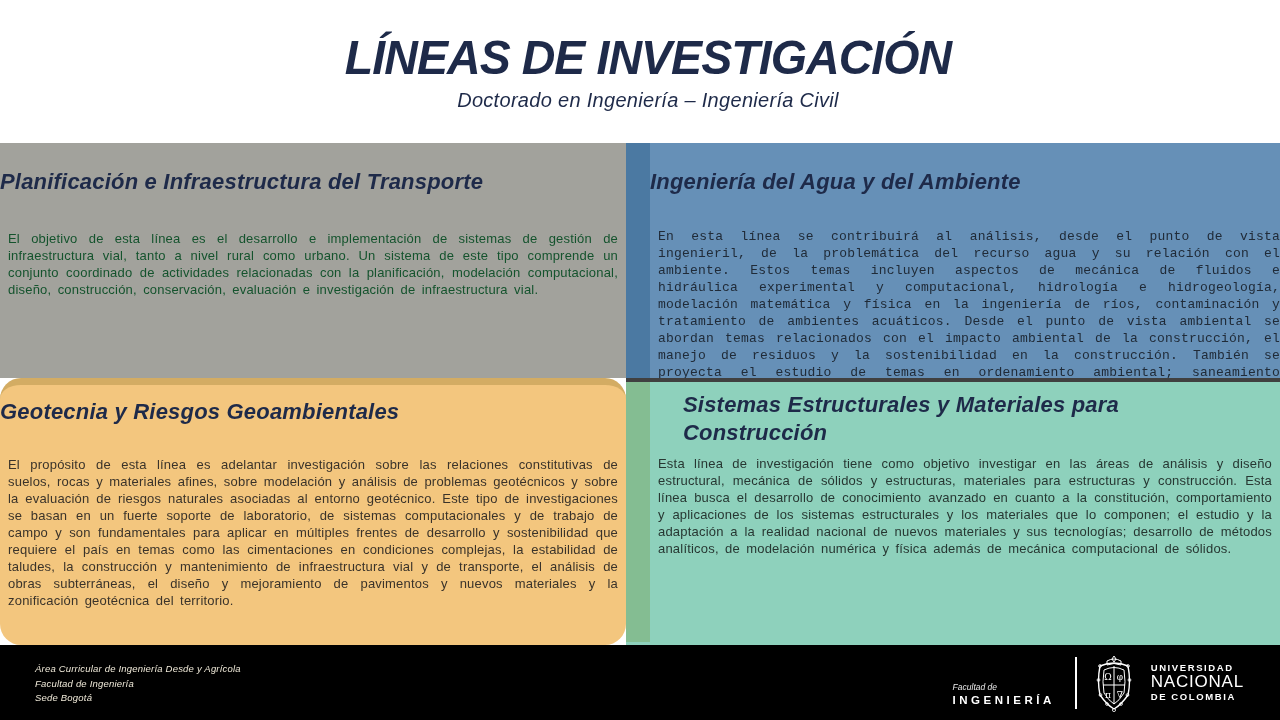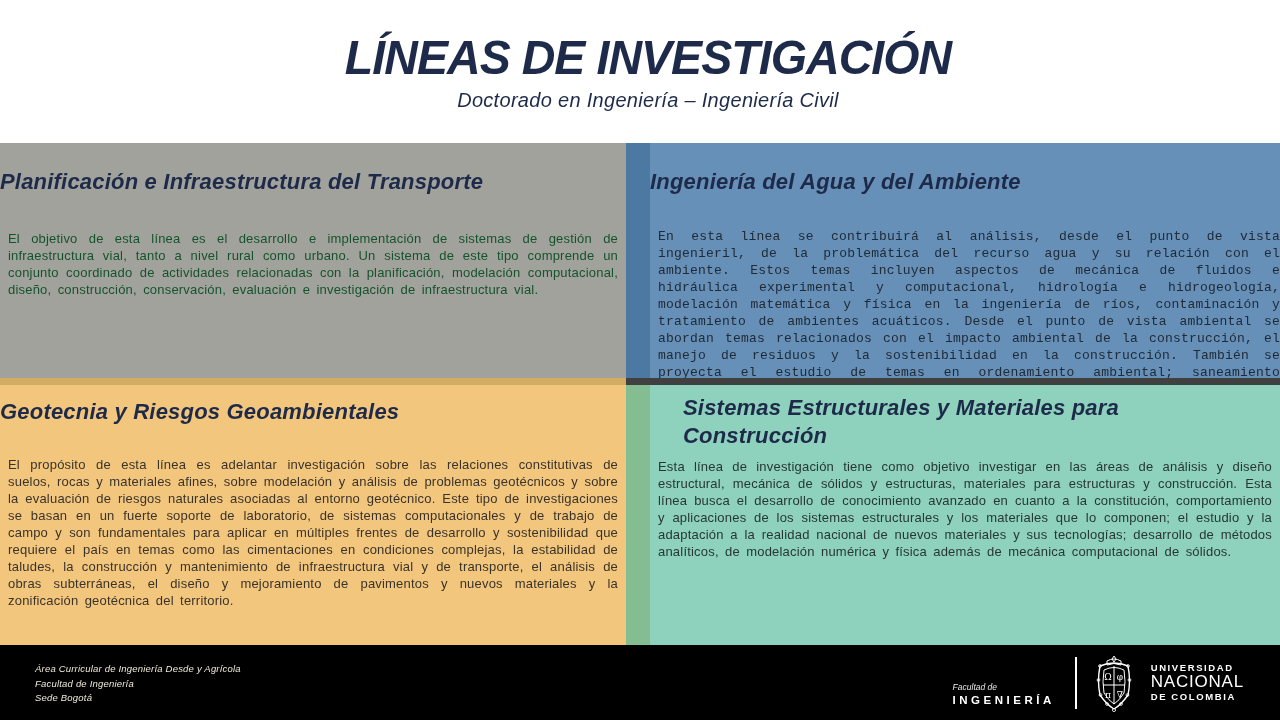--- a/index.html
+++ b/index.html
@@ -19,22 +19,22 @@
     margin-top:4px;
     font-size:20px; font-style:italic; font-weight:400;
     color:#1e2a49; letter-spacing:0.3px;
   }
 
   
   .grid { position:absolute; top:143px; left:0; width:1280px; height:502px; }
   .quadrant { position:absolute; overflow:hidden; }
   .q-tl { left:0;    top:0;     width:626px; height:235px; background:#a2a29c; }
   .q-tr { left:626px; top:0;    width:654px; height:235px; background:#6690b7; border-left:24px solid #4b79a2; }
-  .q-bl { left:0;    top:235px; width:626px; height:267px; background:#f3c67e; border-top:7px solid #d3ac63; }
-  .q-br { left:626px; top:235px; width:654px; height:267px; background:#8ed1bc; border-top:7px solid #404040; }
+  .q-bl { left:0;    top:235px; width:626px; height:267px; background:#f3c67e; border-top:7px solid #d3ac63;border-radius:21px; }
+  .q-br { left:626px; top:235px; width:654px; height:267px; background:#8ed1bc; border-top:4px solid #404040; }
   .q-br .left-accent {
     position:absolute; left:0; top:0; width:24px; height:260px; background:#84bd92;
   }
   .quadrant h2 {
     position:relative;
     text-align:left; color:#1e2a49;
     font-size:22px; font-weight:700; font-style:italic;
     line-height:1.25; letter-spacing:0.2px;
   }
   .q-tl h2, .q-tr h2 { margin-top:25px; }

